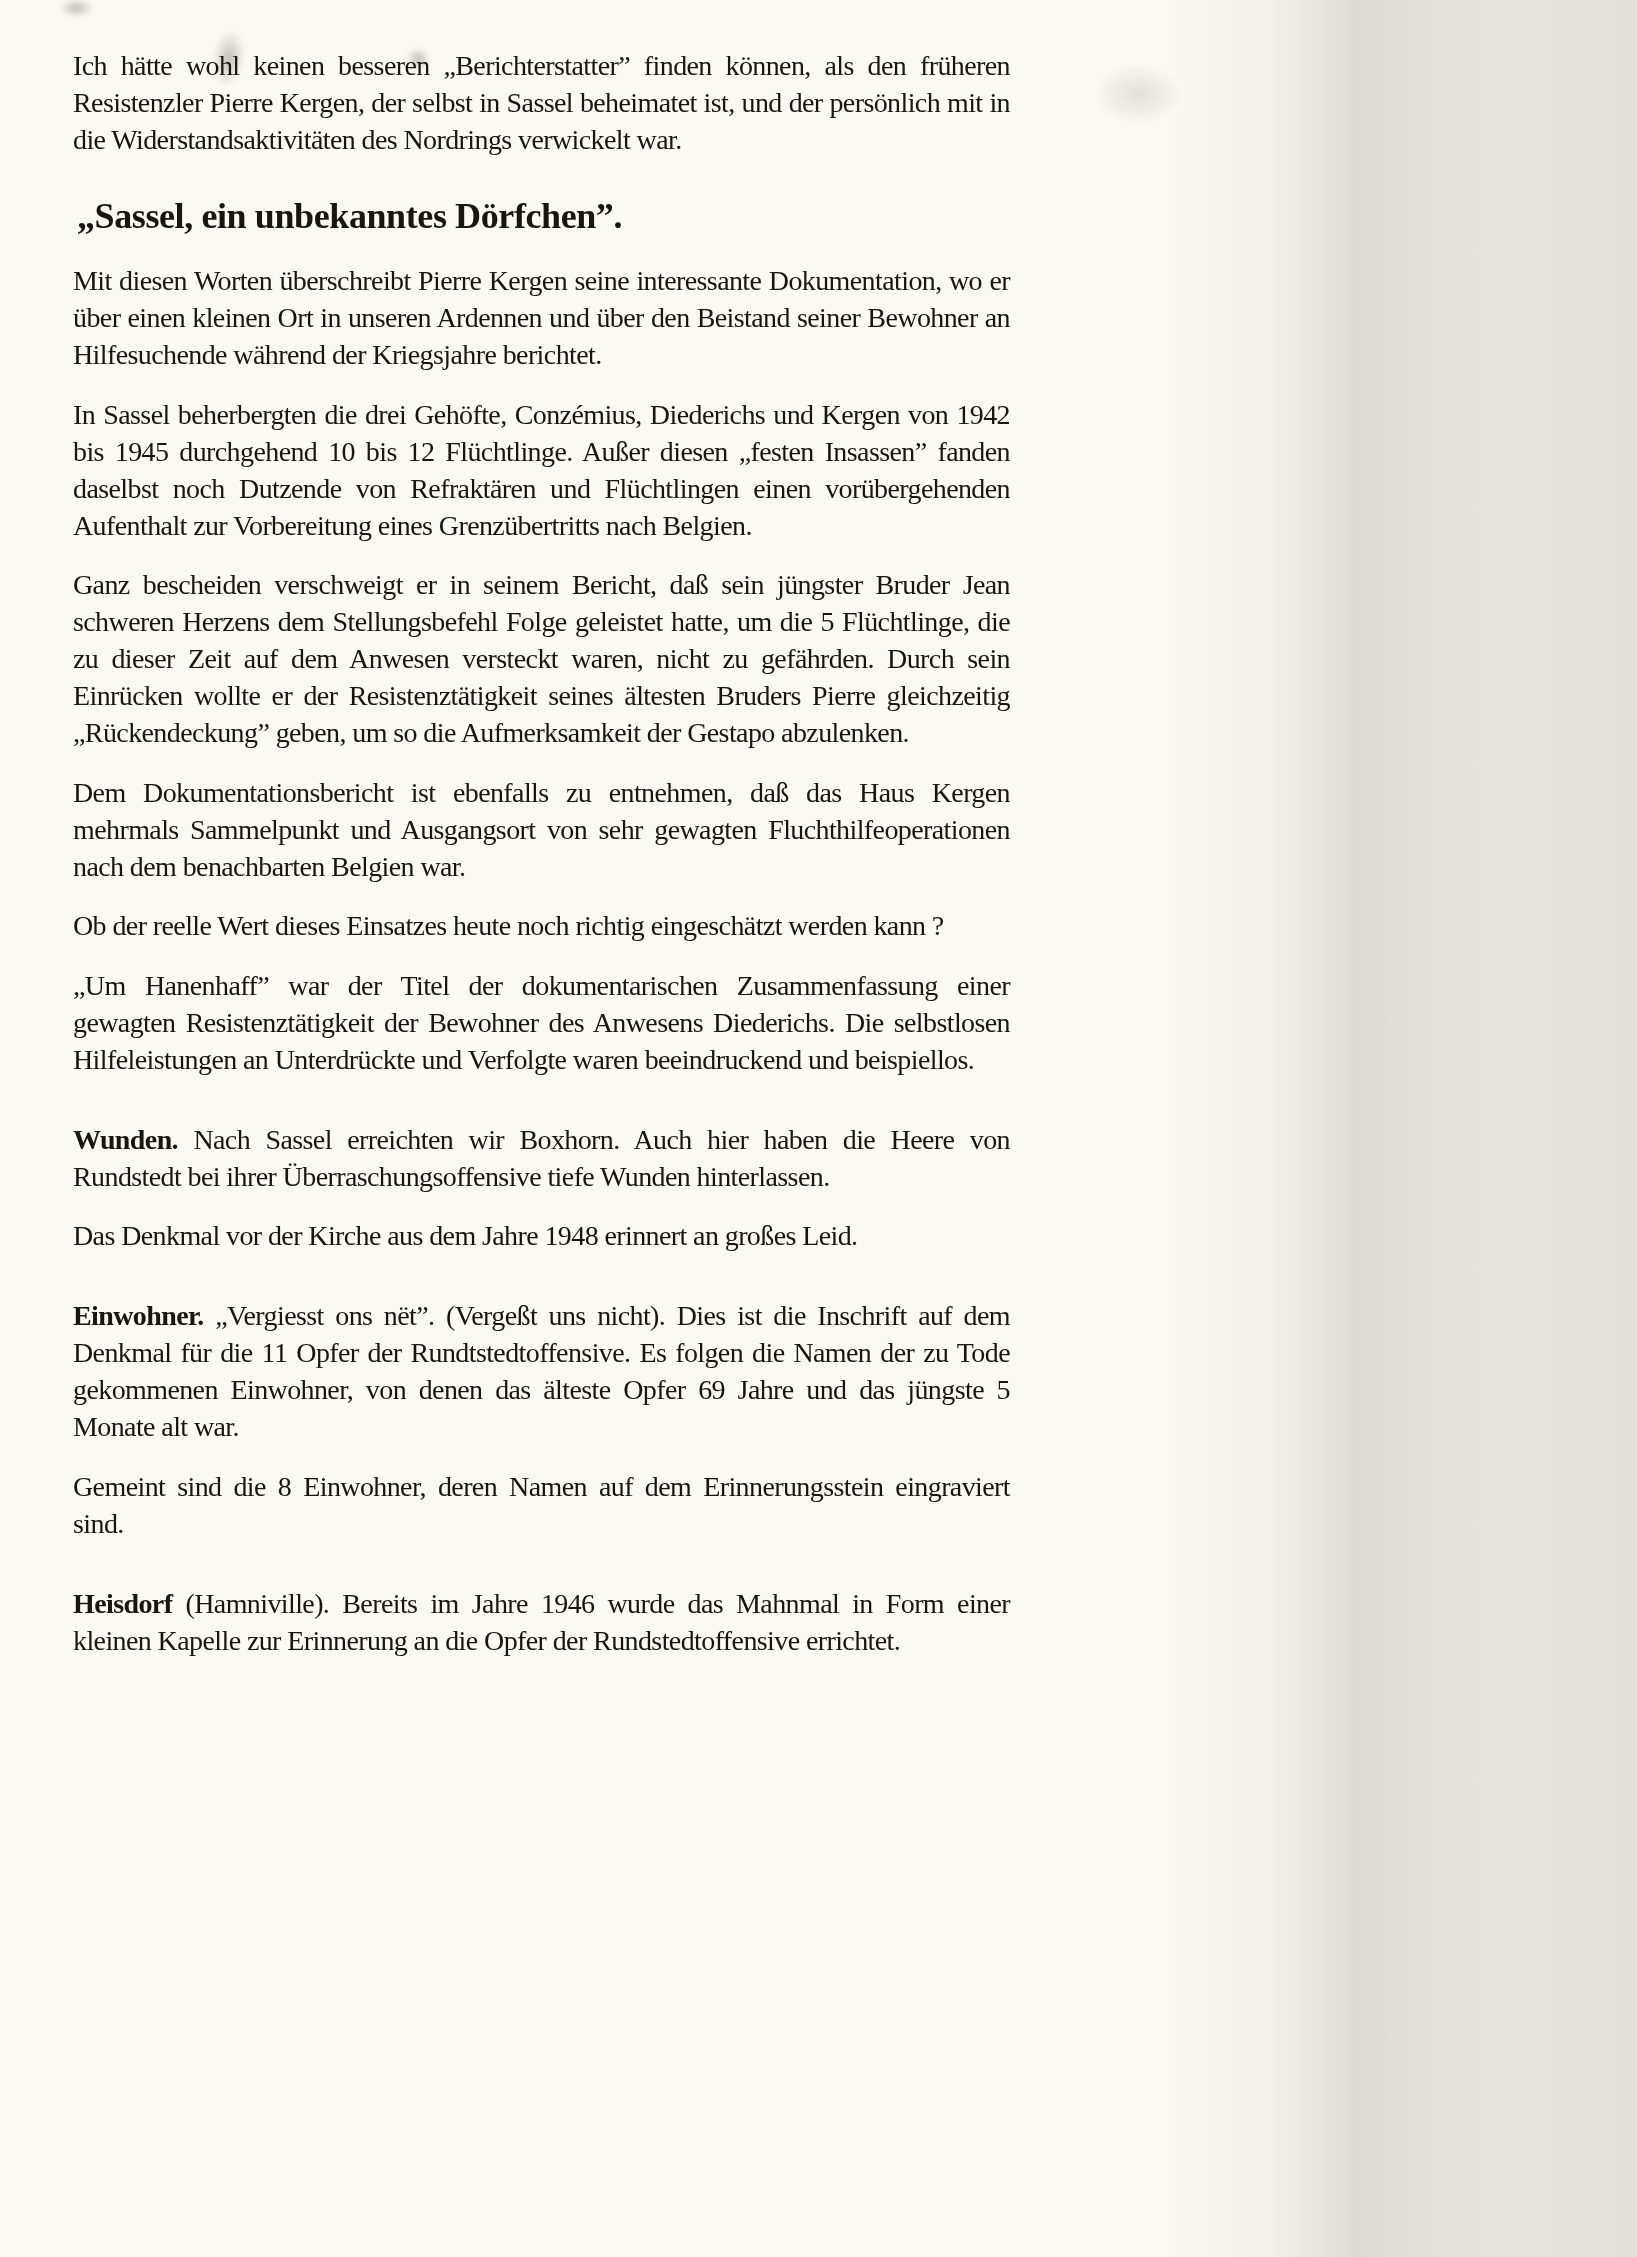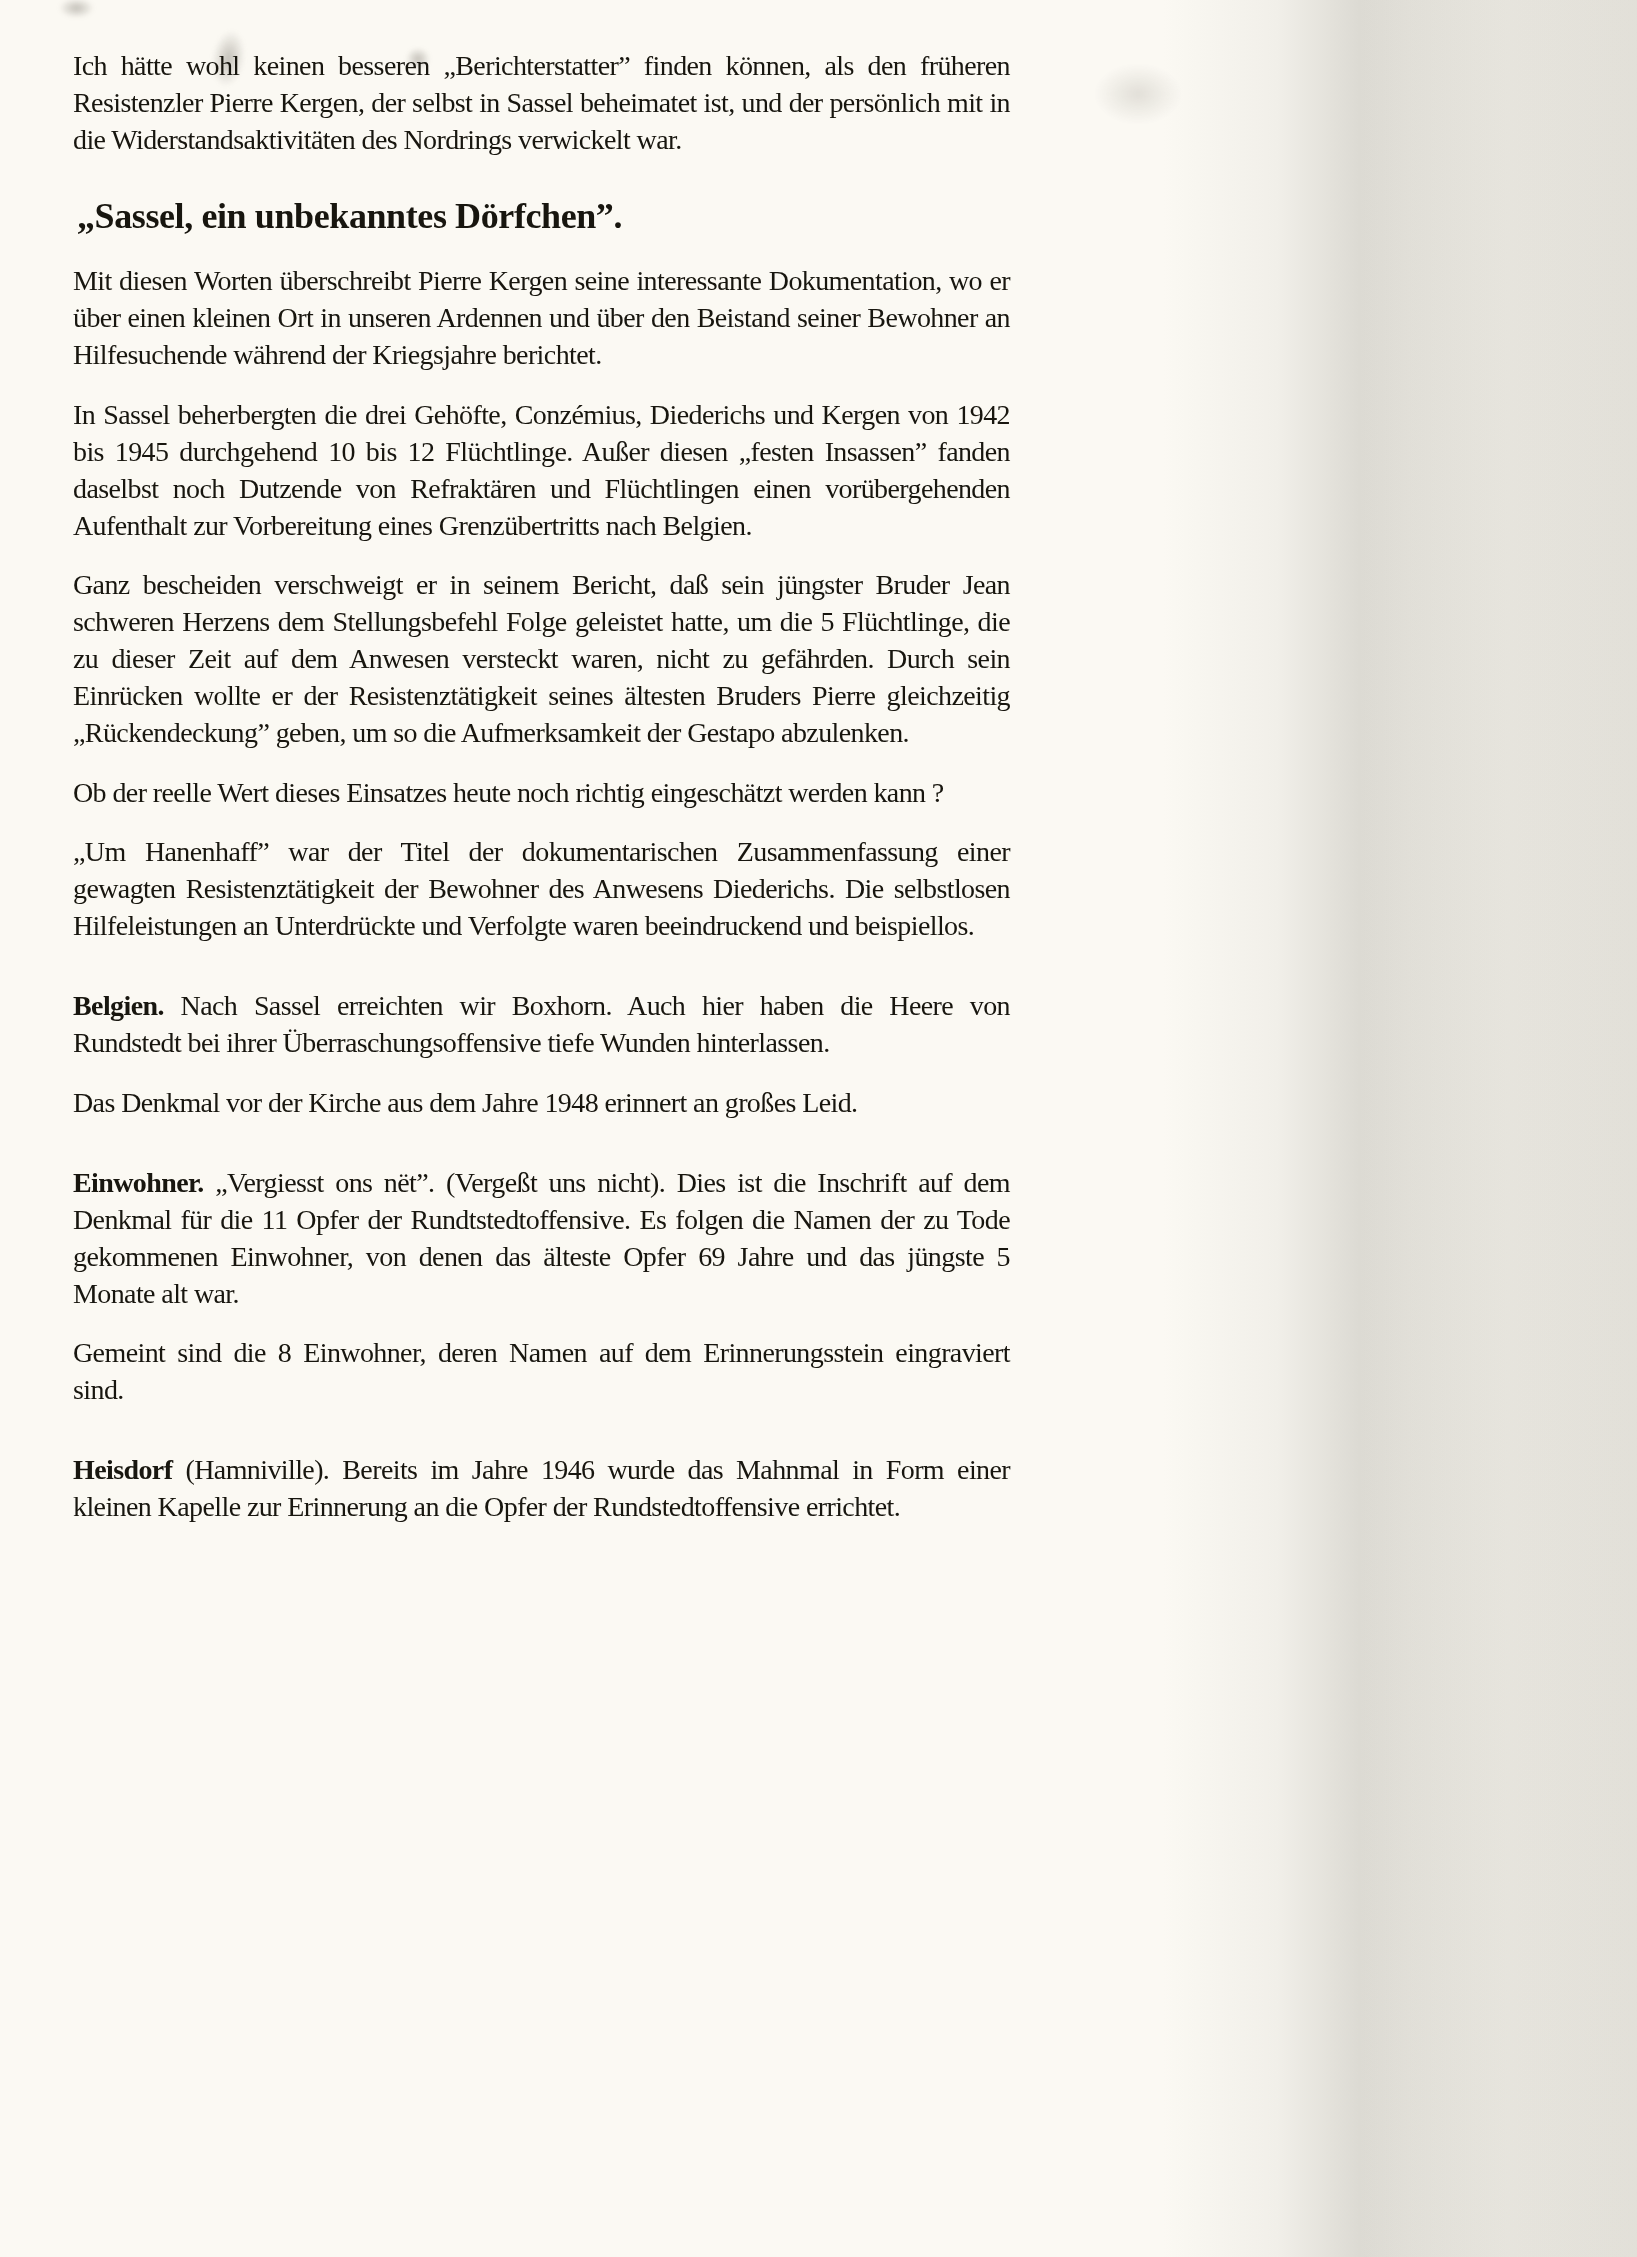--- a/index.html
+++ b/index.html
@@ -83,25 +83,26 @@
   <div class="smudge s4"></div>
 
   <div class="content">
     <p class="para">Ich hätte wohl keinen besseren „Berichterstatter” finden können, als den früheren Resistenzler Pierre Kergen, der selbst in Sassel beheimatet ist, und der persönlich mit in die Widerstandsaktivitäten des Nordrings verwickelt war.</p>
 
     <h2 class="heading">„Sassel, ein unbekanntes Dörfchen”.</h2>
 
     <p class="para">Mit diesen Worten überschreibt Pierre Kergen seine interessante Dokumentation, wo er über einen kleinen Ort in unseren Ardennen und über den Beistand seiner Bewohner an Hilfesuchende während der Kriegsjahre berichtet.</p>
     <p class="para">In Sassel beherbergten die drei Gehöfte, Conzémius, Diederichs und Kergen von 1942 bis 1945 durchgehend 10 bis 12 Flüchtlinge. Außer diesen „festen Insassen” fanden daselbst noch Dutzende von Refraktären und Flüchtlingen einen vorübergehenden Aufenthalt zur Vorbereitung eines Grenzübertritts nach Belgien.</p>
     <p class="para">Ganz bescheiden verschweigt er in seinem Bericht, daß sein jüngster Bruder Jean schweren Herzens dem Stellungsbefehl Folge geleistet hatte, um die 5 Flüchtlinge, die zu dieser Zeit auf dem Anwesen versteckt waren, nicht zu gefährden. Durch sein Einrücken wollte er der Resistenztätigkeit seines ältesten Bruders Pierre gleichzeitig „Rückendeckung” geben, um so die Aufmerksamkeit der Gestapo abzulenken.</p>
+    <p class="para">Dem Dokumentationsbericht ist ebenfalls zu entnehmen, daß das Haus Kergen mehrmals Sammelpunkt und Ausgangsort von sehr gewagten Fluchthilfeoperationen nach dem benachbarten Belgien war.</p>
     <p class="para">Ob der reelle Wert dieses Einsatzes heute noch richtig eingeschätzt werden kann ?</p>
     <p class="para">„Um Hanenhaff” war der Titel der dokumentarischen Zusammenfassung einer gewagten Resistenztätigkeit der Bewohner des Anwesens Diederichs. Die selbstlosen Hilfeleistungen an Unterdrückte und Verfolgte waren beeindruckend und beispiellos.</p>
 
     <p class="para section-gap">
-      <strong class="lead">Belgien.</strong>
+      <strong class="lead">Wunden.</strong>
       <span>Nach Sassel erreichten wir Boxhorn. Auch hier haben die Heere von Rundstedt bei ihrer Überraschungsoffensive tiefe Wunden hinterlassen.</span>
     </p>
     <p class="para">Das Denkmal vor der Kirche aus dem Jahre 1948 erinnert an großes Leid.</p>
 
     <p class="para section-gap">
       <strong class="lead">Einwohner.</strong>
       <span>„Vergiesst ons nët”. (Vergeßt uns nicht). Dies ist die Inschrift auf dem Denkmal für die 11 Opfer der Rundtstedtoffensive. Es folgen die Namen der zu Tode gekommenen Einwohner, von denen das älteste Opfer 69 Jahre und das jüngste 5 Monate alt war.</span>
     </p>
 
     <p class="para">Gemeint sind die 8 Einwohner, deren Namen auf dem Erinnerungsstein eingraviert sind.</p>

